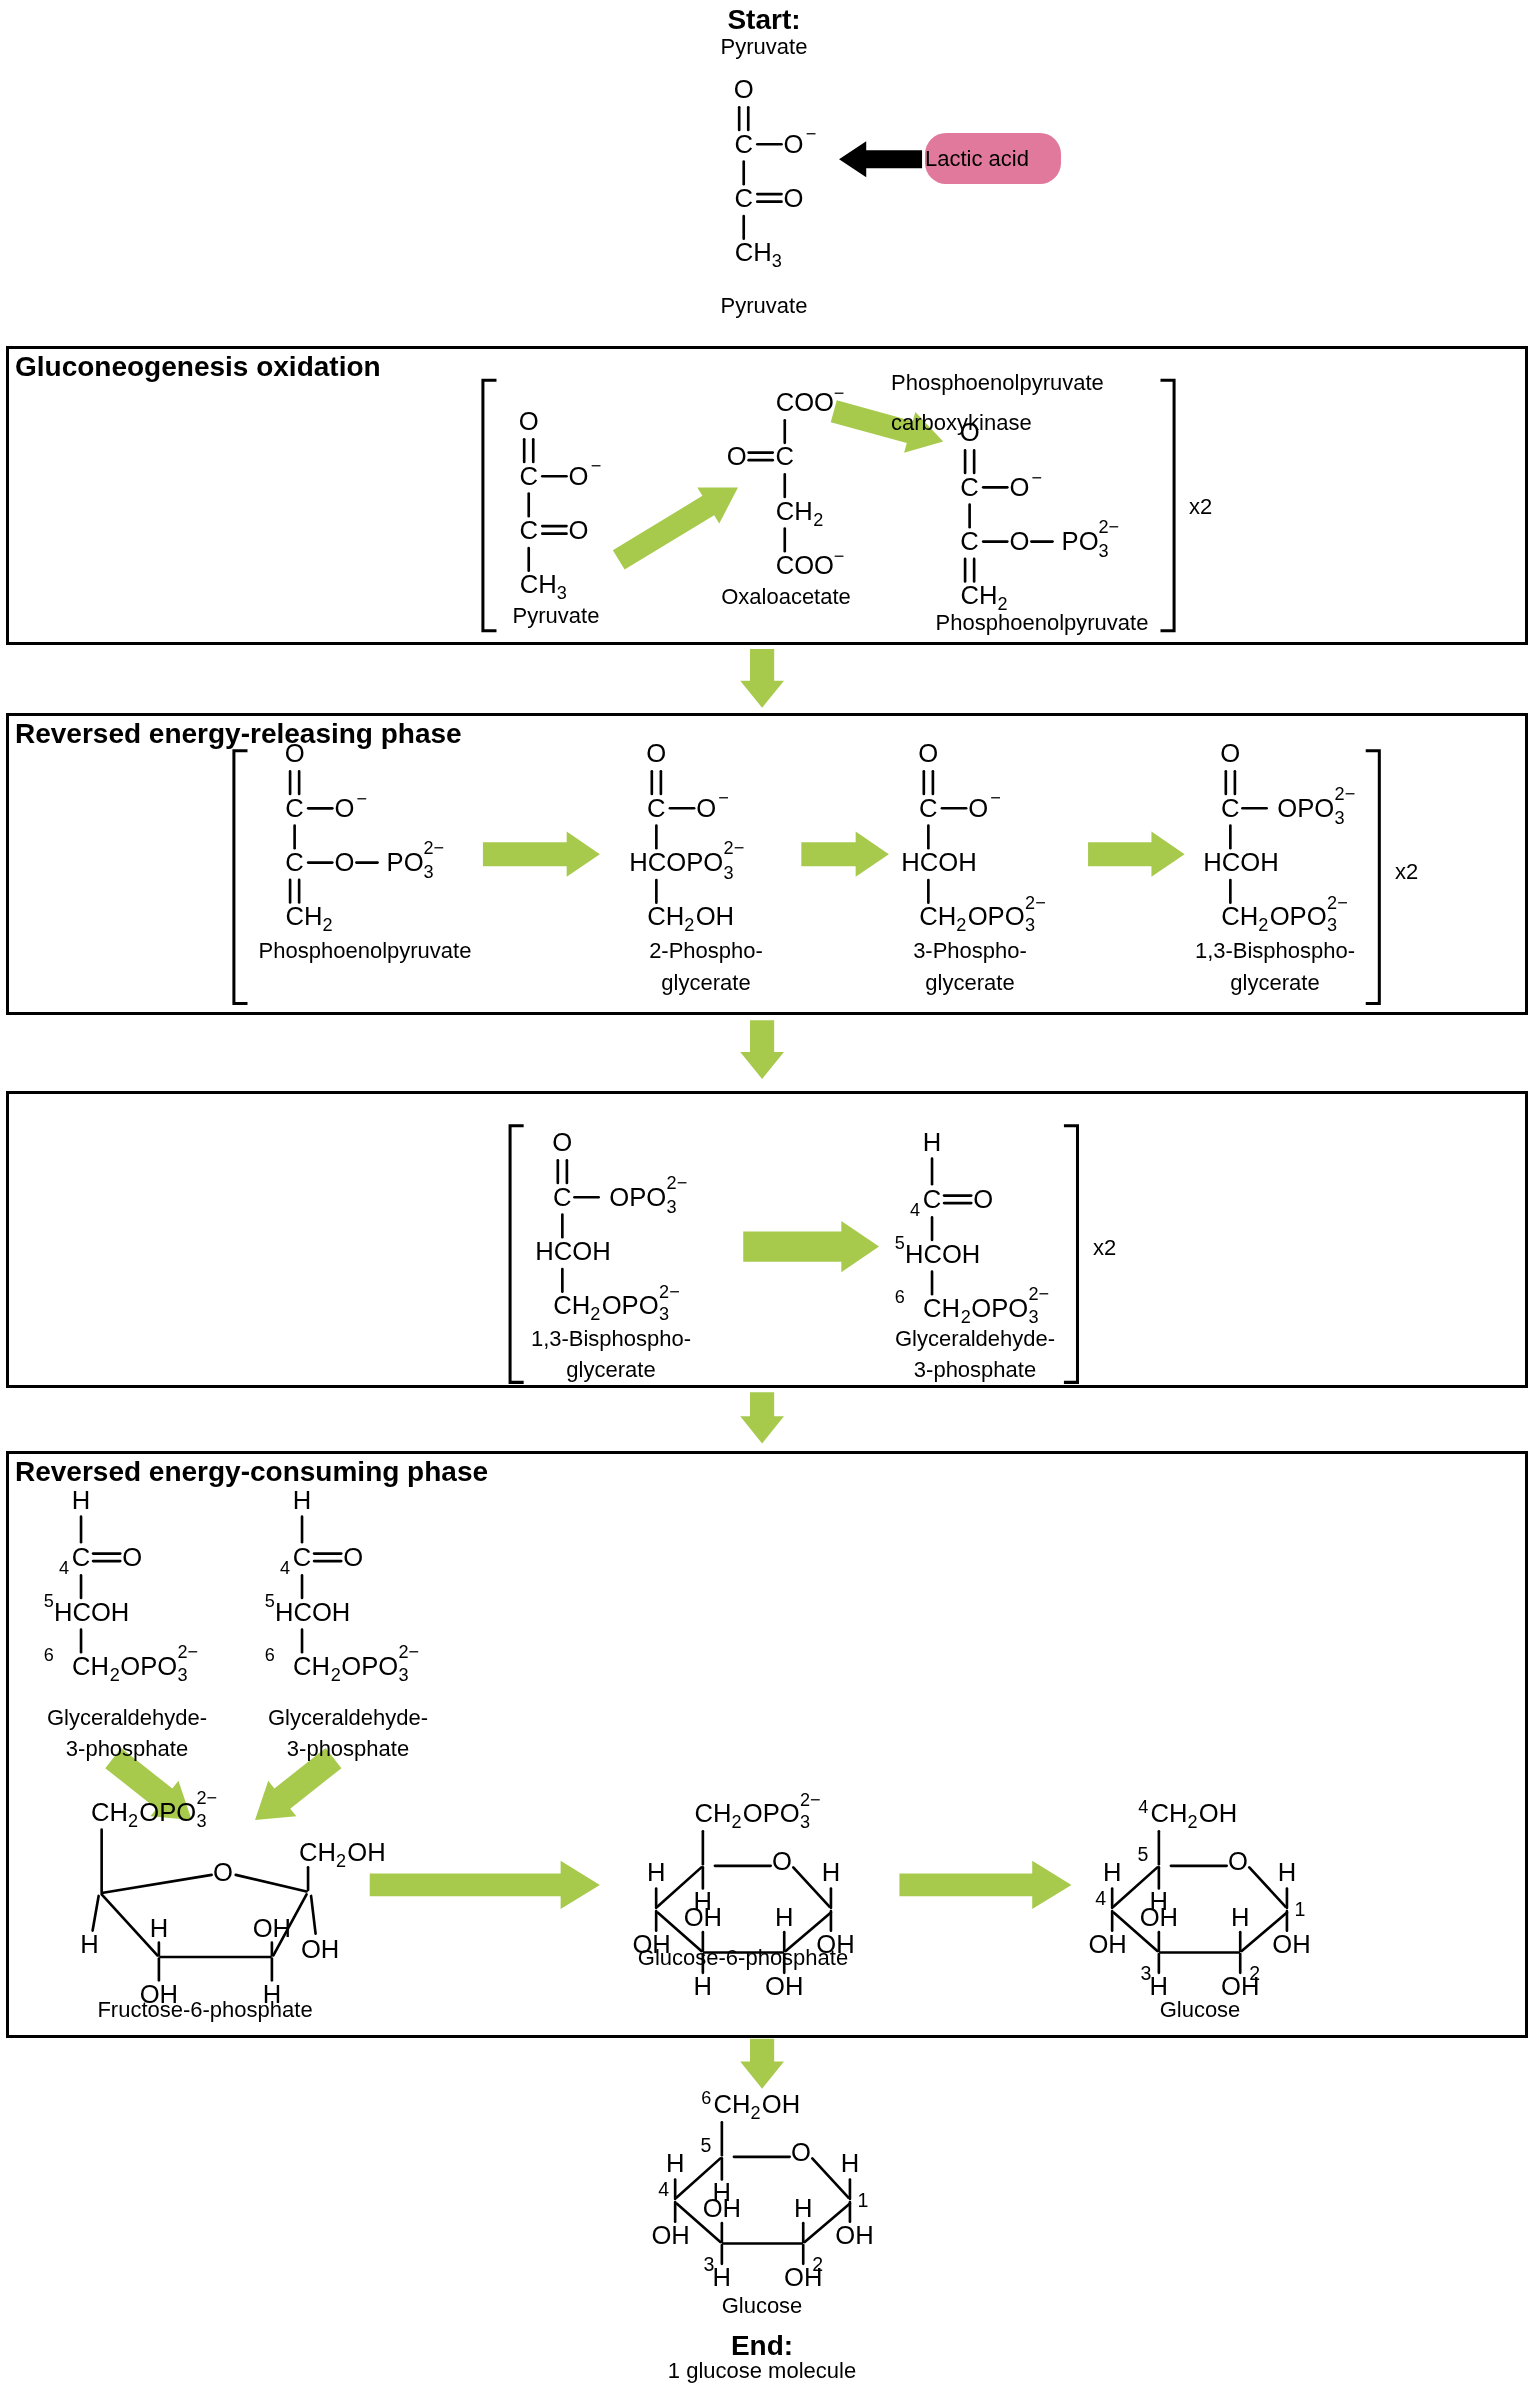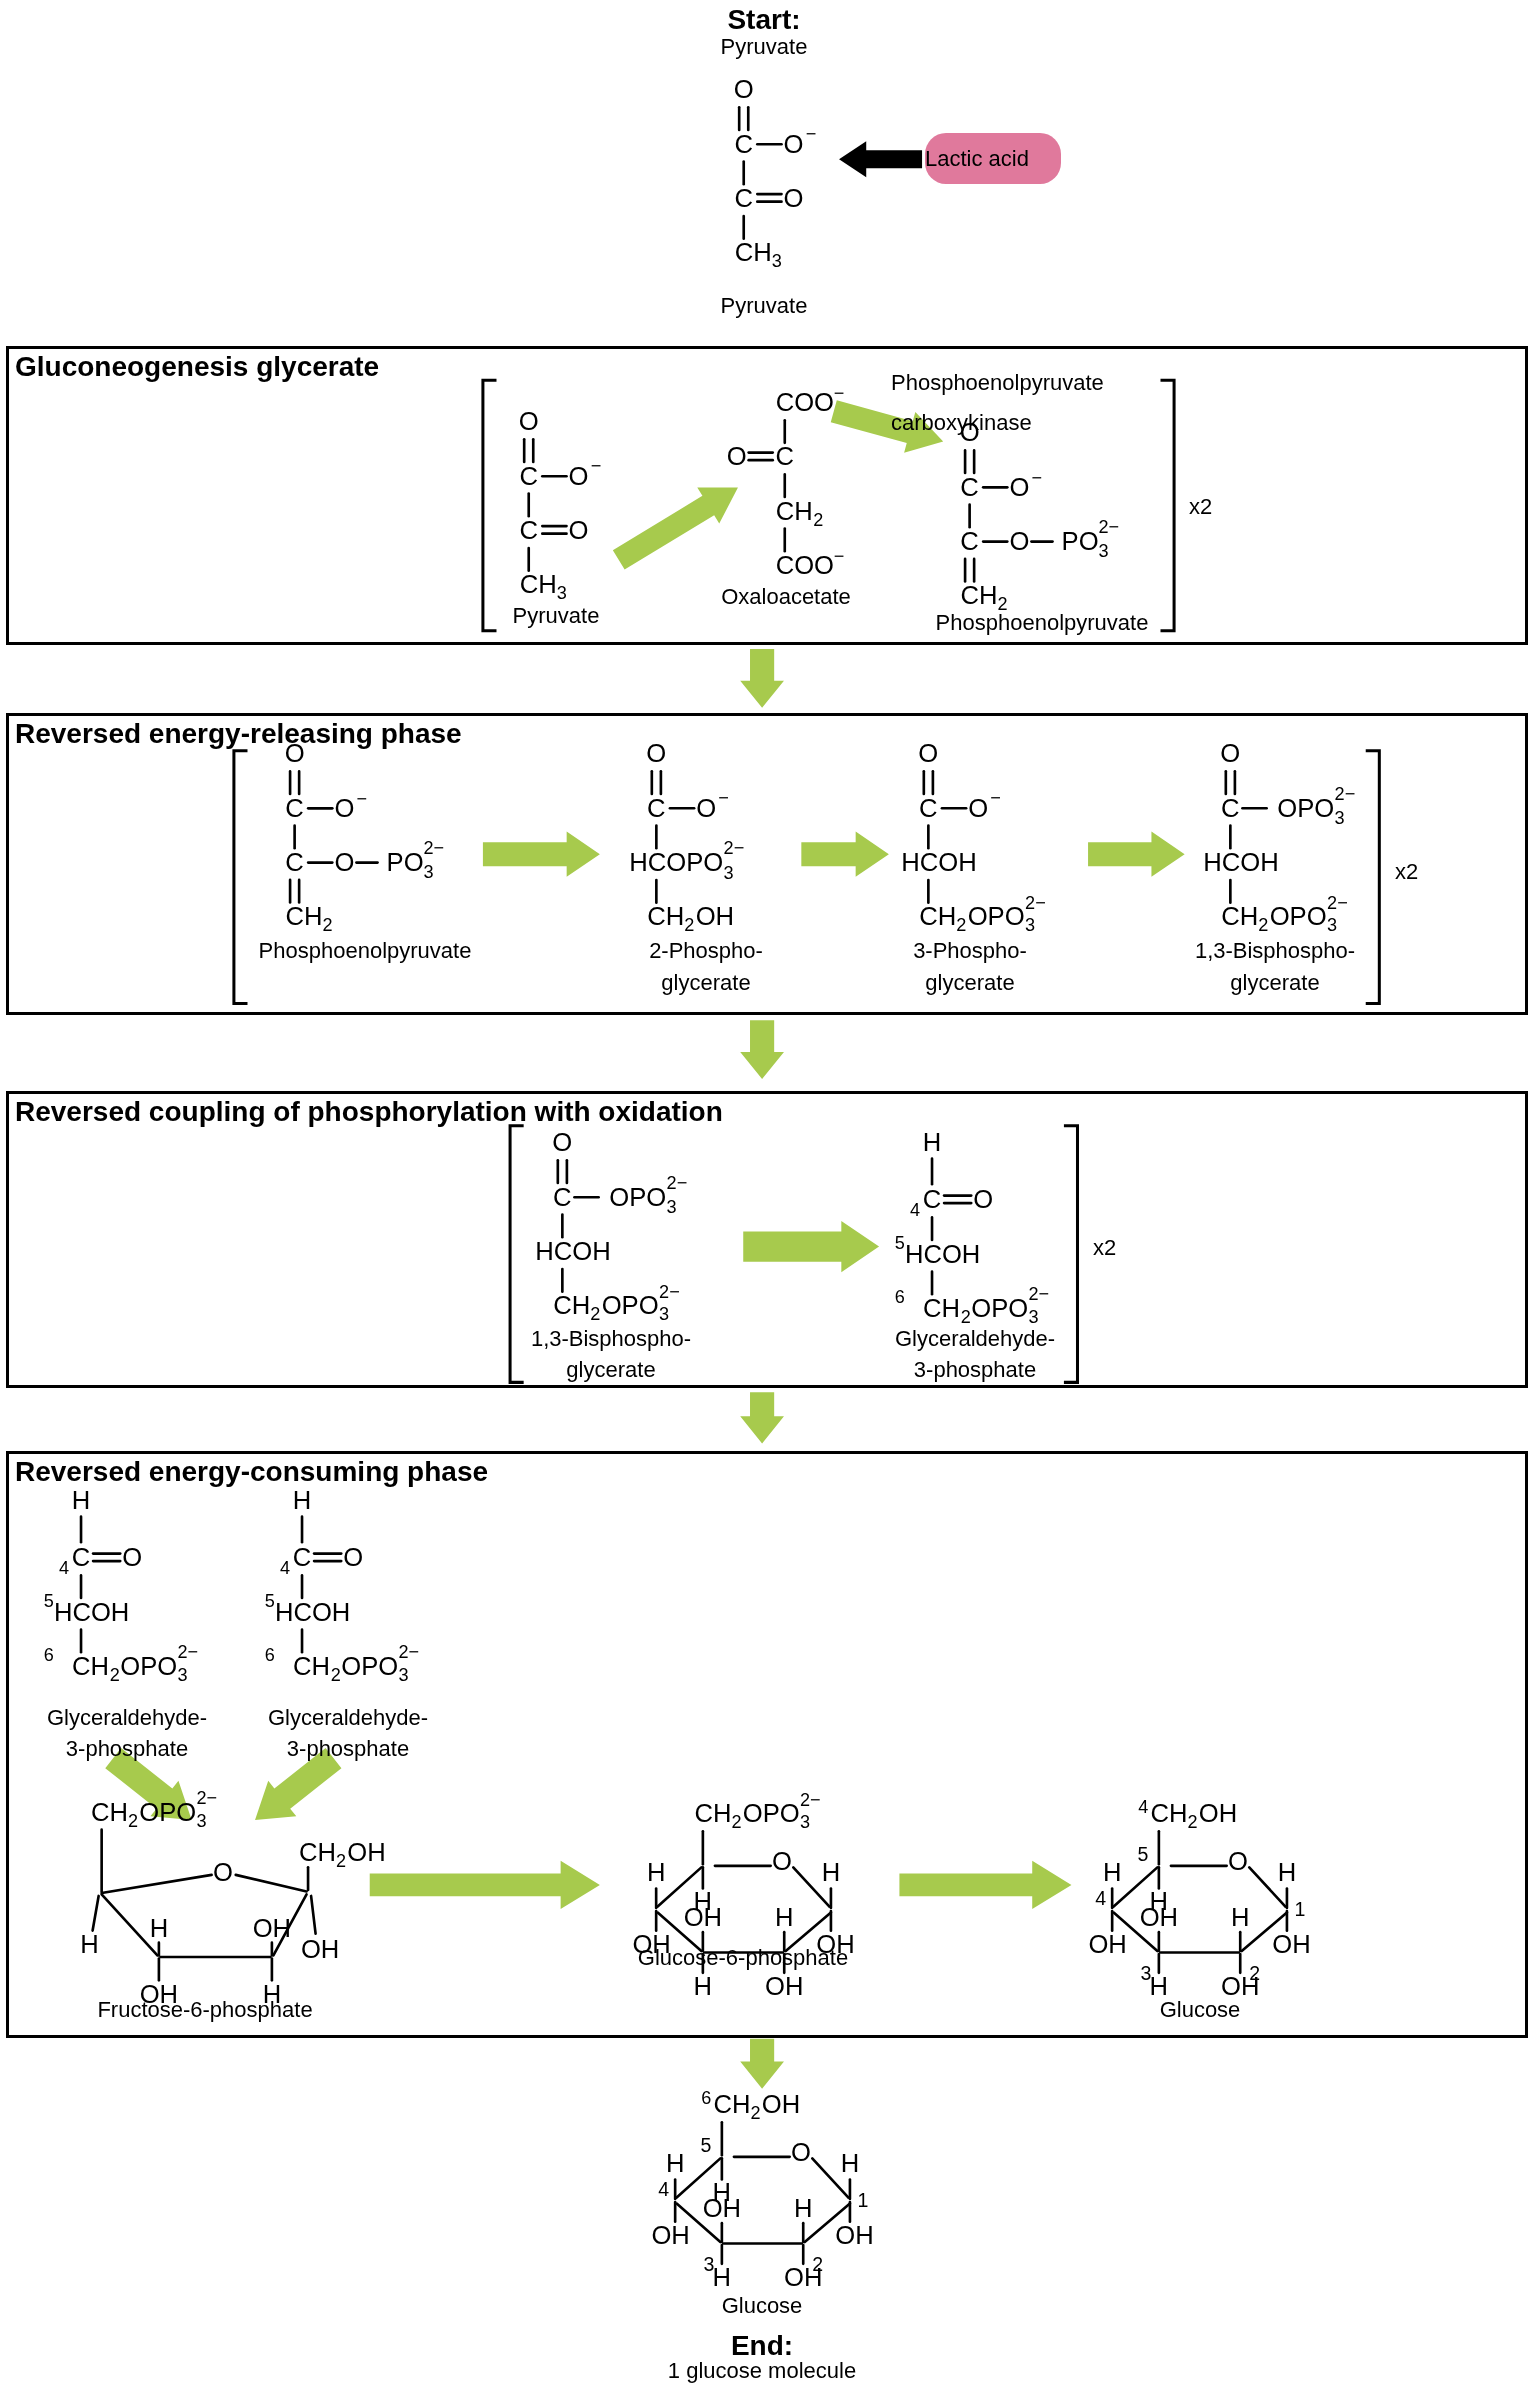--- a/index.html
+++ b/index.html
@@ -63,21 +63,21 @@
         <text x="30" y="172" font-size="34" text-anchor="middle">C</text>
         <text x="96" y="172" font-size="34" text-anchor="middle">O</text>
         <text x="18" y="244" font-size="34" text-anchor="start">CH</text>
         <text x="67" y="252" font-size="24" text-anchor="start">3</text>
       </svg>
     </div>
   <div class="abs ctr t34" style="left:764px;top:294px;">Pyruvate</div>
   <div class="pill t34" id="lactic-pill" style="left: 925px; top: 133px; width: 136px; height: 51px; line-height: 51px; background: rgb(224, 121, 156);">Lactic acid</div>
 
   <div class="box" style="left:6px;top:346px;width:1522px;height:299px;"></div>
-  <div class="abs t36b" style="left:15px;top:352px;">Gluconeogenesis glycerate</div>
+  <div class="abs t36b" style="left:15px;top:352px;">Gluconeogenesis oxidation</div>
   <div class="mol" style="left:506px;top:409px;">
       <svg width="121" height="204" viewBox="0 0 160 270">
         <line x1="24" y1="40" x2="24" y2="70" stroke="#000000" stroke-width="3.5" stroke-linecap="round"></line>
         <line x1="36" y1="40" x2="36" y2="70" stroke="#000000" stroke-width="3.5" stroke-linecap="round"></line>
         <line x1="48" y1="89" x2="80" y2="89" stroke="#000000" stroke-width="3.5" stroke-linecap="round"></line>
         <line x1="30" y1="112" x2="30" y2="142" stroke="#000000" stroke-width="3.5" stroke-linecap="round"></line>
         <line x1="48" y1="155" x2="80" y2="155" stroke="#000000" stroke-width="3.5" stroke-linecap="round"></line>
         <line x1="48" y1="165" x2="80" y2="165" stroke="#000000" stroke-width="3.5" stroke-linecap="round"></line>
         <line x1="30" y1="184" x2="30" y2="214" stroke="#000000" stroke-width="3.5" stroke-linecap="round"></line>
         <text x="30" y="28" font-size="34" text-anchor="middle">O</text>
@@ -223,21 +223,20 @@
         <text x="96" y="244" font-size="34" text-anchor="start">OPO</text>
         <text x="172" y="252" font-size="24" text-anchor="start">3</text>
         <text x="172" y="222" font-size="24" text-anchor="start">2−</text>
       </svg>
     </div>
   <div class="abs ctr t34" style="left:1275px;top:939px;">1,3-Bisphospho-</div>
   <div class="abs ctr t34" style="left:1275px;top:971px;">glycerate</div>
   <div class="abs t34" style="left:1395px;top:860px;">x2</div>
 
   <div class="box" style="left:6px;top:1091px;width:1522px;height:297px;"></div>
-  <div class="abs t36b" style="left:15px;top:1097px;">Reversed coupling of phosphorylation with oxidation</div>
   <div class="mol" style="left:529px;top:1130px;">
       <svg width="174" height="204" viewBox="0 0 230 270">
         <line x1="38" y1="40" x2="38" y2="70" stroke="#000000" stroke-width="3.5" stroke-linecap="round"></line>
         <line x1="50" y1="40" x2="50" y2="70" stroke="#000000" stroke-width="3.5" stroke-linecap="round"></line>
         <line x1="60" y1="89" x2="92" y2="89" stroke="#000000" stroke-width="3.5" stroke-linecap="round"></line>
         <line x1="44" y1="112" x2="44" y2="142" stroke="#000000" stroke-width="3.5" stroke-linecap="round"></line>
         <line x1="44" y1="184" x2="44" y2="214" stroke="#000000" stroke-width="3.5" stroke-linecap="round"></line>
         <text x="44" y="28" font-size="34" text-anchor="middle">O</text>
         <text x="44" y="100" font-size="34" text-anchor="middle">C</text>
         <text x="106" y="100" font-size="34" text-anchor="start">OPO</text>

